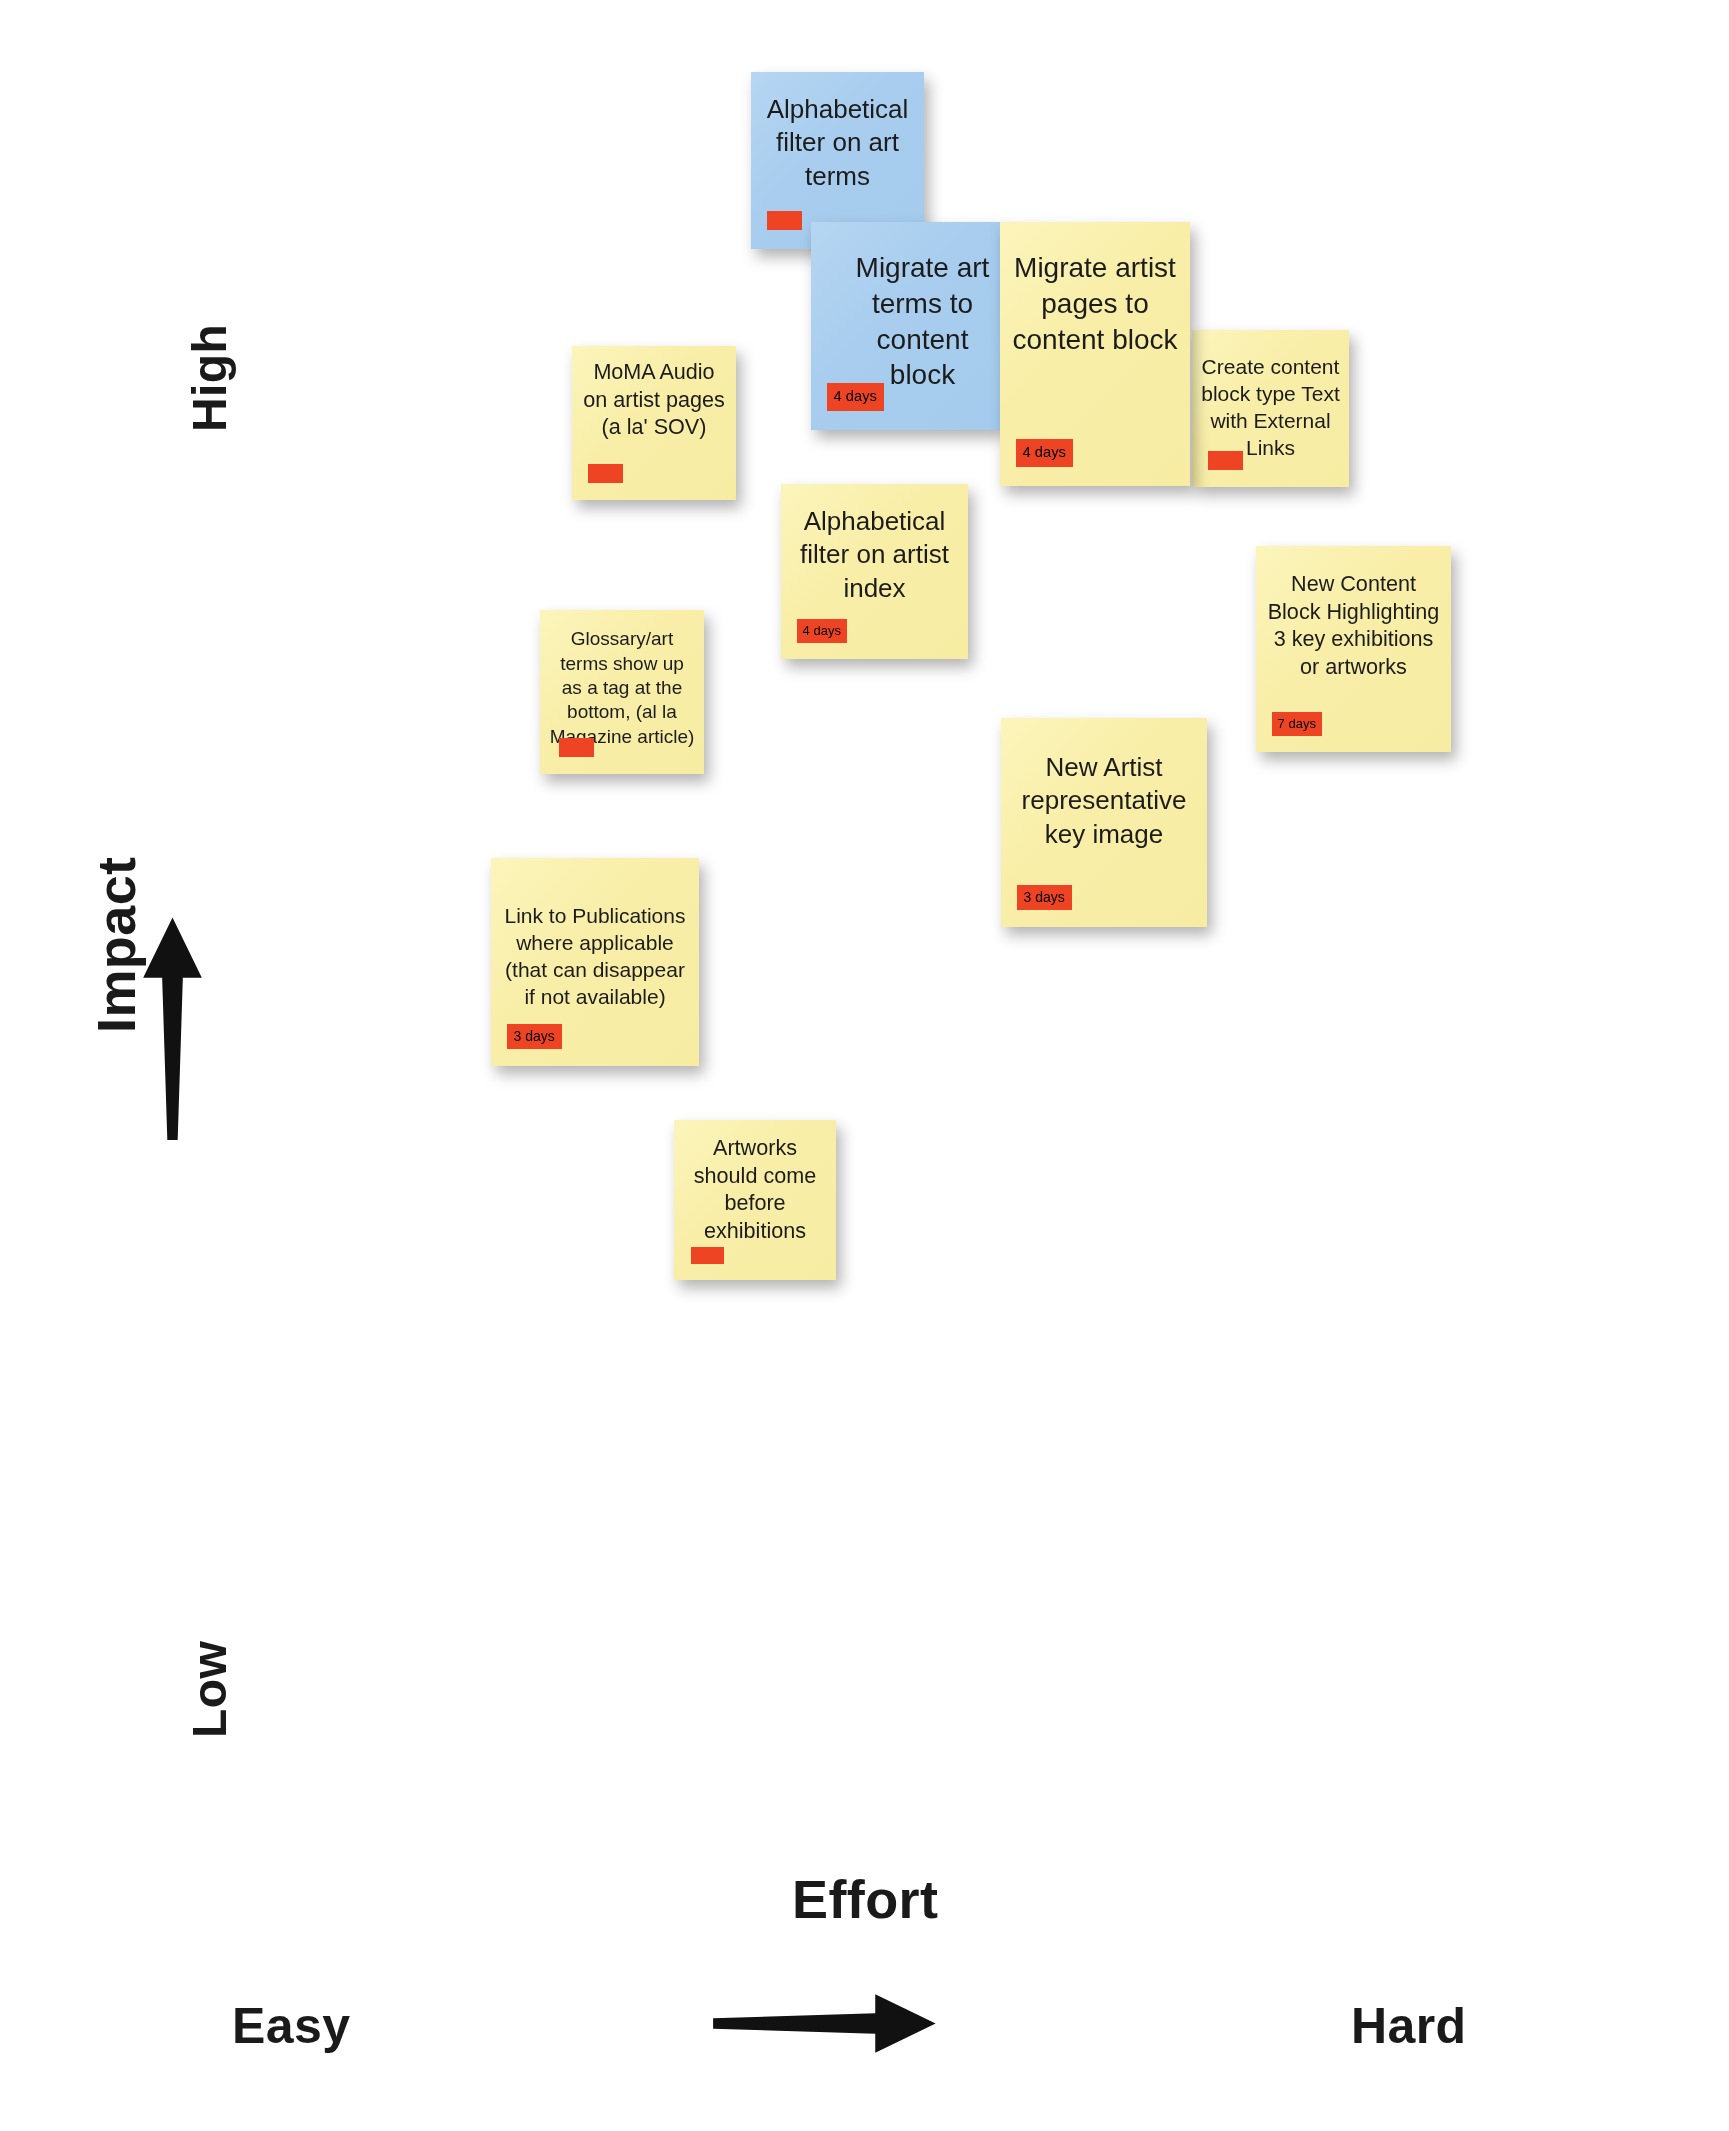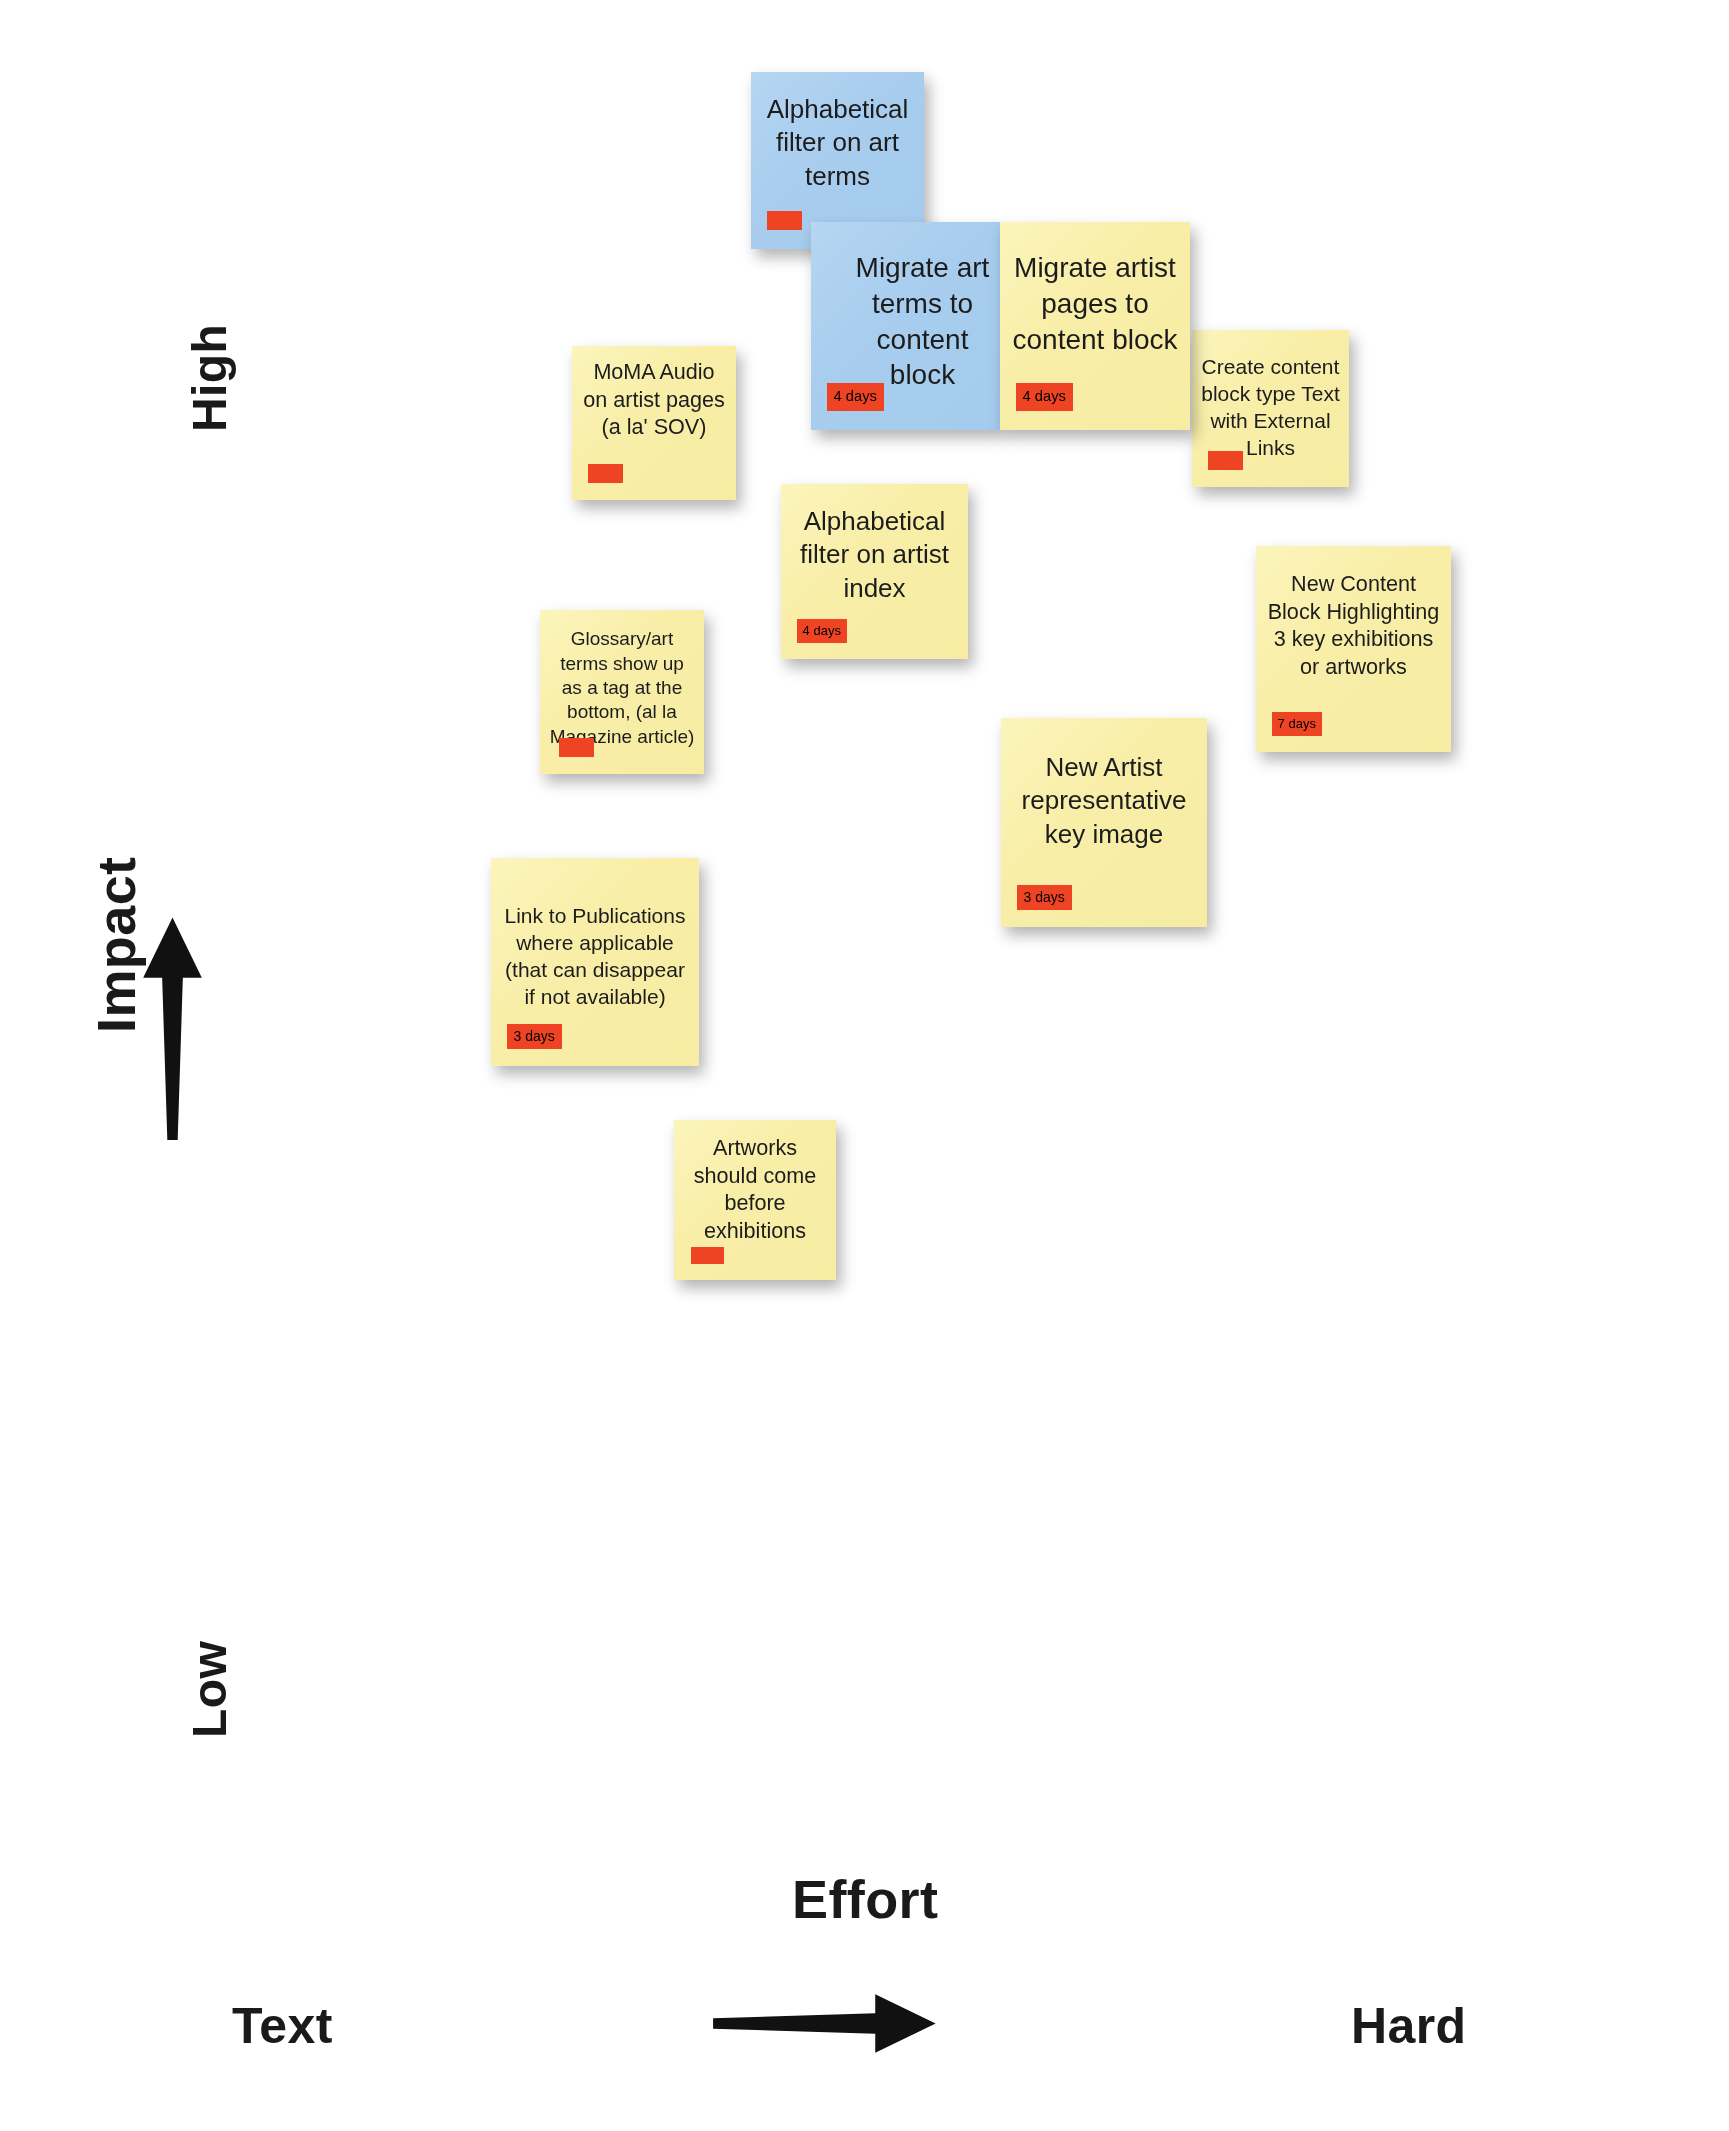--- a/index.html
+++ b/index.html
@@ -125,21 +125,21 @@
 <div id="board">
 
   <div class="axis-label rot" id="label-high">High</div>
 
   <div class="axis-label rot" id="label-low">Low</div>
 
   <div class="axis-label rot" id="label-impact">Impact</div>
 
   <div class="axis-label" id="label-effort">Effort</div>
 
-  <div class="axis-label" id="label-easy">Text</div>
+  <div class="axis-label" id="label-easy">Easy</div>
 
   <div class="axis-label" id="label-hard">Hard</div>
 
   <div class="arrow" id="arrow-impact">
     <svg width="69" height="225" viewBox="0 0 80 260" aria-hidden="true">
       <path d="M40 0 L74 70 L52 70 L46 258 L34 258 L28 70 L6 70 Z" fill="#111111"></path>
     </svg>
   </div>
 
   <div class="arrow" id="arrow-effort">
@@ -151,21 +151,21 @@
   <div class="note blue" style="left:751px; top:72px; width:173px; height:177px; z-index:5;">
     <div class="note-text" style="font-size:26px; margin-top:21px;">Alphabetical filter on art terms</div>
     <div class="note-tag empty" style="bottom:19px;"></div>
   </div>
 
   <div class="note blue" style="left:811px; top:222px; width:189px; height:208px; z-index:6;padding-left:34px;">
     <div class="note-text" style="font-size:28px; margin-top:28px;">Migrate art terms to content block</div>
     <div class="note-tag" style="bottom:19px;">4 days</div>
   </div>
 
-  <div class="note yellow" style="left:1000px; top:222px; width:190px; height:208px; z-index:6;">
+  <div class="note yellow" style="left:1000px; top:222px; width:190px; height:264px; z-index:6;">
     <div class="note-text" style="font-size:28px; margin-top:28px;">Migrate artist pages to content block</div>
     <div class="note-tag" style="bottom:19px;">4 days</div>
   </div>
 
   <div class="note yellow" style="left:572px; top:346px; width:164px; height:154px; z-index:4;">
     <div class="note-text" style="font-size:21.6px; margin-top:12px;">MoMA Audio on artist pages (a la' SOV)</div>
     <div class="note-tag empty" style="bottom:17.3px;"></div>
   </div>
 
   <div class="note yellow" style="left:1192px; top:330px; width:157px; height:157px; z-index:5;">

